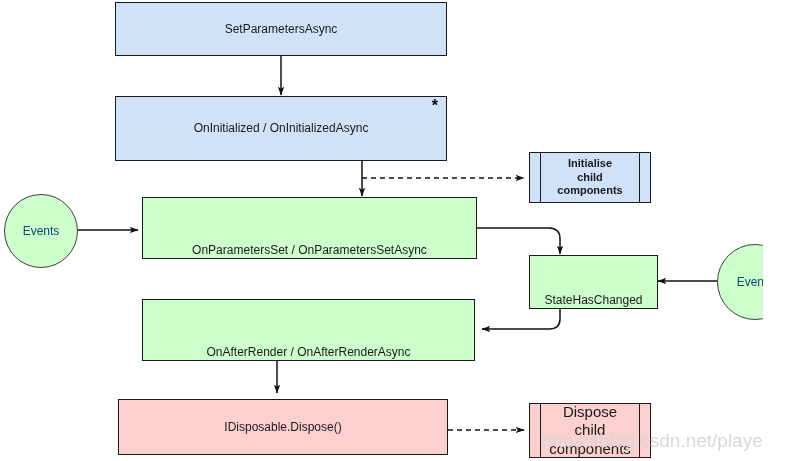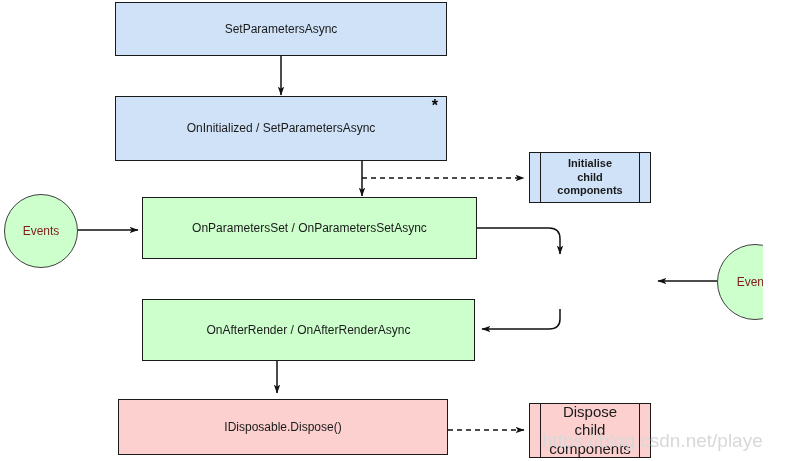--- a/index.html
+++ b/index.html
@@ -23,34 +23,34 @@
     align-items: center;
     justify-content: center;
     text-align: center;
     color: #1a1a1a;
     font-size: 12px;
     line-height: 1.22;
     z-index: 3;
   }
   .node .label { pointer-events: none; white-space: pre-line; }
   .blue  { background: #cfe2f8; }
-  .green { background: #ccffcc; }
+  .green { background: #ccffcc; align-items: flex-end; }
   .pink  { background: #fcd0cf; }
 
   .circle {
     position: absolute;
     box-sizing: border-box;
     border: 1.3px solid #3f3f3f;
     border-radius: 50%;
     background: #ccffcc;
     display: flex;
     align-items: center;
     justify-content: center;
     font-size: 12px;
-    color: #7f1d1d;
+    color: #0c4a6e;
     z-index: 3;
   }
   
   .proc::before, .proc::after {
     content: "";
     position: absolute;
     top: 0;
     bottom: 0;
     width: 0px;
     border-left: 1.5px solid #1a1a1a;
@@ -113,38 +113,41 @@
     <path d="M277,361 L277,393" stroke="#111" stroke-width="1.5" fill="none" marker-end="url(#arrow)"></path>
 
     <path d="M448,430 L524,430" stroke="#111" stroke-width="1.5" fill="none" stroke-dasharray="5,4" marker-end="url(#arrow)"></path>
   </svg>
 
   <div class="node blue" style="left:115px; top:2px; width:332px; height:54px;">
     <span class="label">SetParametersAsync</span>
   </div>
 
   <div class="node blue" style="left:115px; top:96px; width:332px; height:65px;">
-    <span class="label">OnInitialized / SetParametersAsync</span>
+    <span class="label">OnInitialized / OnInitializedAsync</span>
     <span class="asterisk">*</span>
   </div>
 
   <div class="node blue proc" style="left:529px; top:152px; width:122px; height:51px; font-size:11px;font-weight:bold;">
     <span class="label">Initialise
 child
 components</span>
   </div>
 
   <div class="circle" style="left:4px; top:194px; width:74px; height:74px;">
     <span class="label">Events</span>
   </div>
 
   <div class="node green" style="left:142px; top:197px; width:335px; height:62px;">
     <span class="label">OnParametersSet / OnParametersSetAsync</span>
   </div>
 
+  <div class="node green" style="left:529px; top:255px; width:129px; height:54px;">
+    <span class="label">StateHasChanged</span>
+  </div>
 
   <div class="circle" style="left:717px; top:244px; width:76px; height:76px;">
     <span class="label">Events</span>
   </div>
 
   <div class="node pink" style="left:118px; top:399px; width:330px; height:56px;">
     <span class="label">IDisposable.Dispose()</span>
   </div>
 
   <div class="node green" style="left:142px; top:299px; width:333px; height:62px;">

